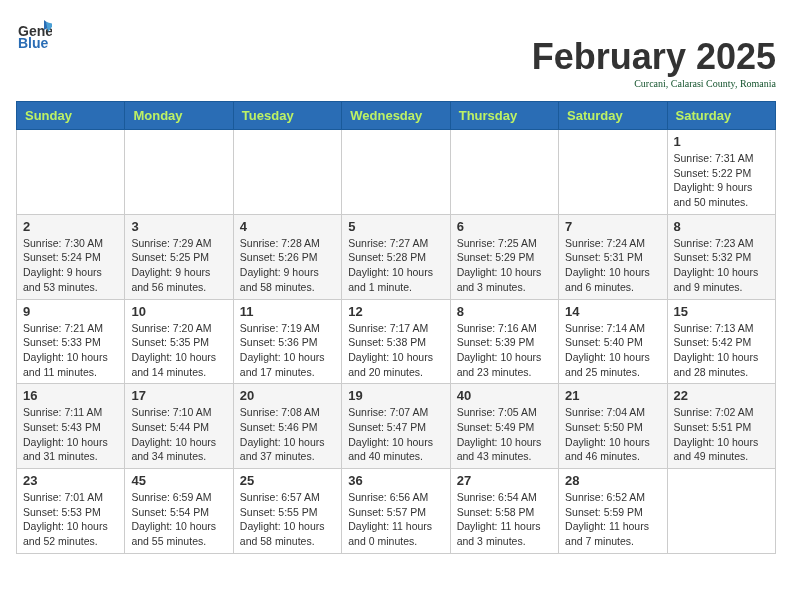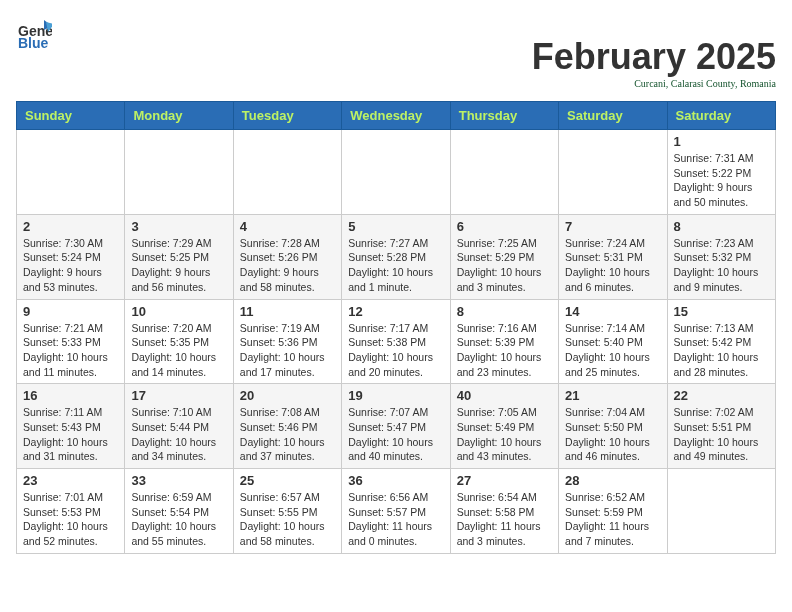--- a/index.html
+++ b/index.html
@@ -211,21 +211,21 @@
           <span class="day-number">22</span>
           <div class="day-info">Sunrise: 7:02 AM<br>Sunset: 5:51 PM<br>Daylight: 10 hours and 49 minutes.</div>
         </td>
       </tr>
       <tr>
         <td>
           <span class="day-number">23</span>
           <div class="day-info">Sunrise: 7:01 AM<br>Sunset: 5:53 PM<br>Daylight: 10 hours and 52 minutes.</div>
         </td>
         <td>
-          <span class="day-number">33</span>
+          <span class="day-number">45</span>
           <div class="day-info">Sunrise: 6:59 AM<br>Sunset: 5:54 PM<br>Daylight: 10 hours and 55 minutes.</div>
         </td>
         <td>
           <span class="day-number">25</span>
           <div class="day-info">Sunrise: 6:57 AM<br>Sunset: 5:55 PM<br>Daylight: 10 hours and 58 minutes.</div>
         </td>
         <td>
           <span class="day-number">36</span>
           <div class="day-info">Sunrise: 6:56 AM<br>Sunset: 5:57 PM<br>Daylight: 11 hours and 0 minutes.</div>
         </td>

